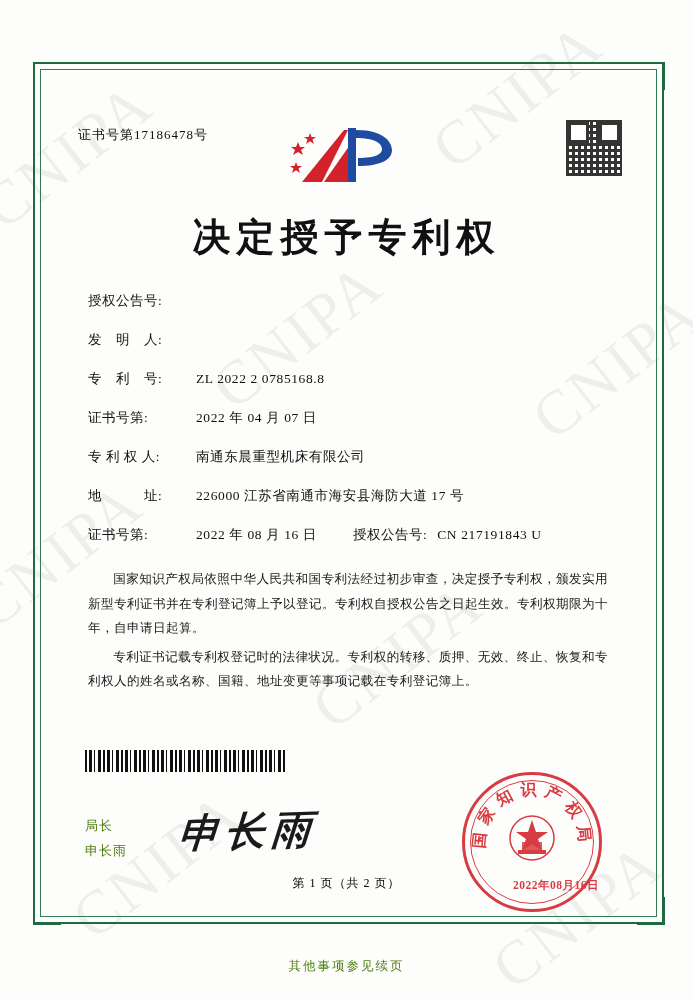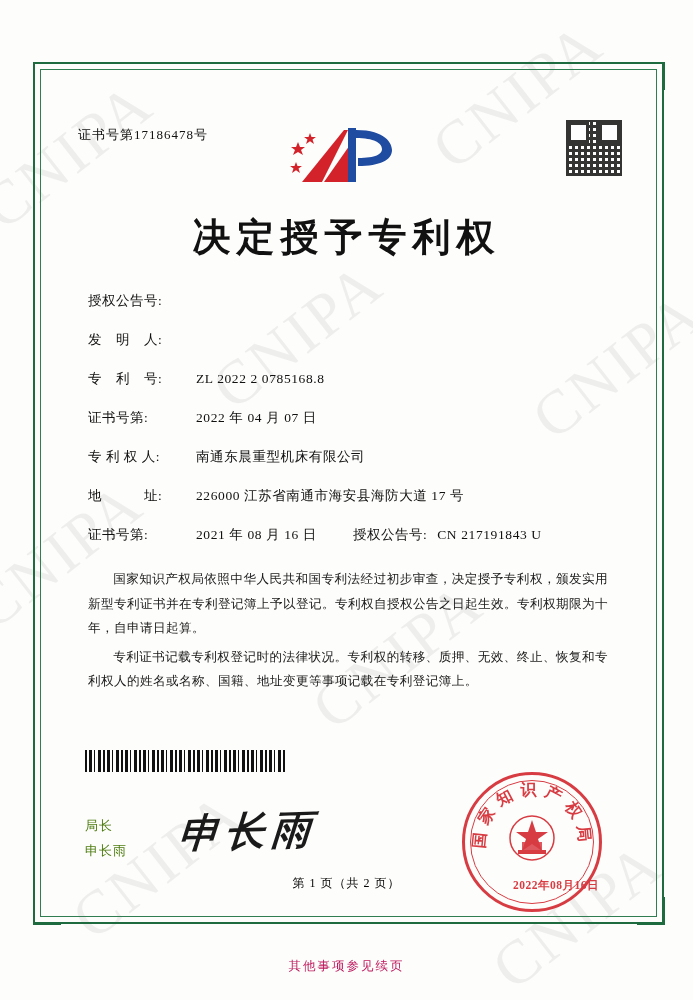--- a/index.html
+++ b/index.html
@@ -276,21 +276,21 @@
     letter-spacing: 1px;
   }
 
   .footer-note {
     position: absolute;
     left: 0; right: 0;
     bottom: 25px;
     text-align: center;
     font-size: 12.5px;
     letter-spacing: 2px;
-    color: #be185d;
+    color: #4d7c0f;
     z-index: 4;
   }
 </style>
 </head>
 <body>
 
 <div class="paper">
 
   <div class="watermark-layer">
     <div class="wm" style="left:-30px;  top:120px;">CNIPA</div>
@@ -354,21 +354,21 @@
       <div class="row">
         <div class="label">专 利 权 人:</div>
         <div class="value">南通东晨重型机床有限公司</div>
       </div>
       <div class="row">
         <div class="label">地　　　址:</div>
         <div class="value">226000 江苏省南通市海安县海防大道 17 号</div>
       </div>
       <div class="row dual">
         <div class="label">证书号第:</div>
-        <div class="value">2021 年 08 月 16 日</div>
+        <div class="value">2022 年 08 月 16 日</div>
         <div class="label2">授权公告号:</div>
         <div class="value2">CN 217191843 U</div>
       </div>
     </div>
 
     <div class="paragraphs">
       <p>国家知识产权局依照中华人民共和国专利法经过初步审查，决定授予专利权，颁发实用新型专利证书并在专利登记簿上予以登记。专利权自授权公告之日起生效。专利权期限为十年，自申请日起算。</p>
       <p>专利证书记载专利权登记时的法律状况。专利权的转移、质押、无效、终止、恢复和专利权人的姓名或名称、国籍、地址变更等事项记载在专利登记簿上。</p>
     </div>
 

